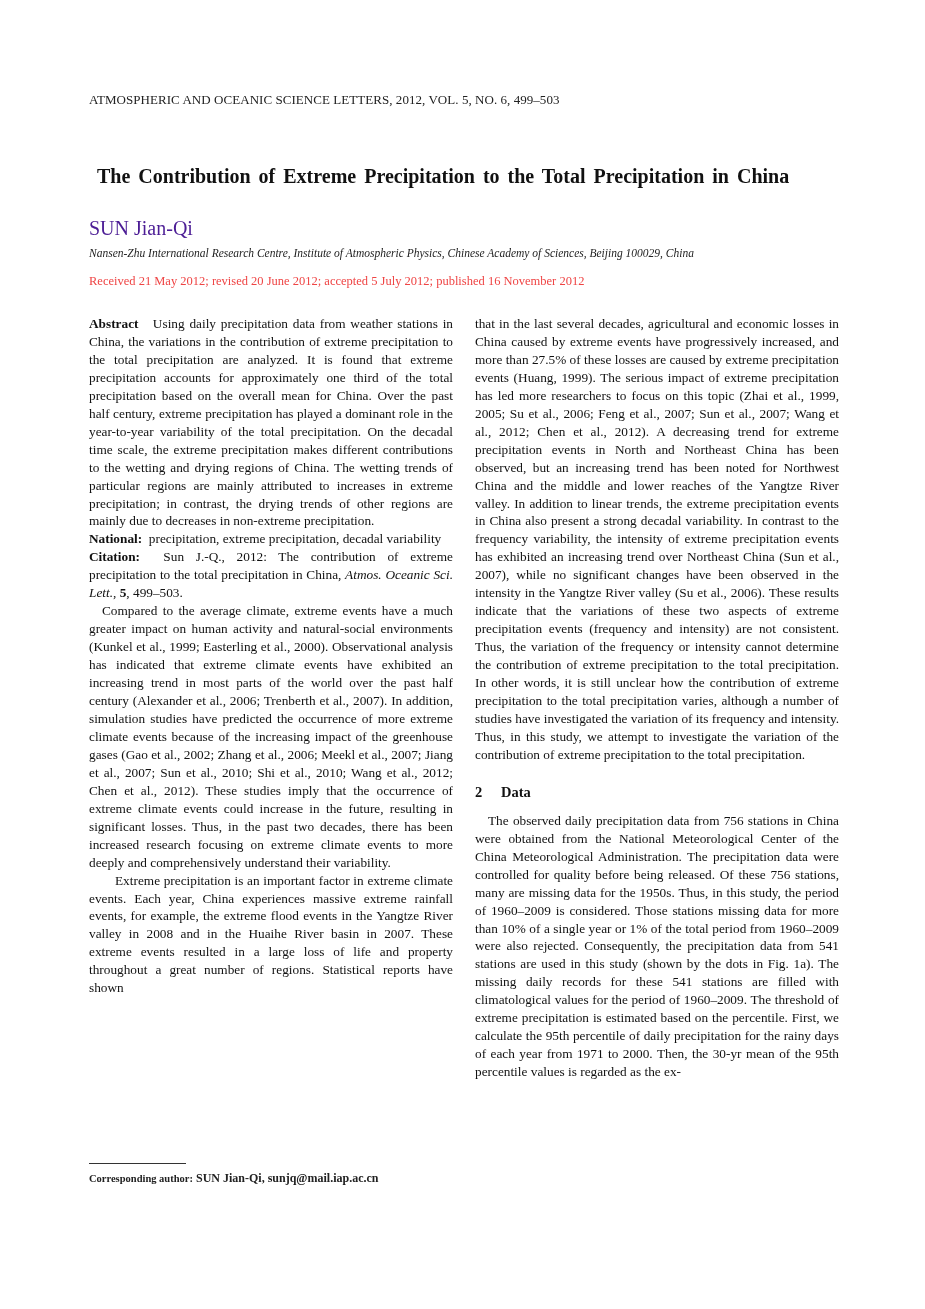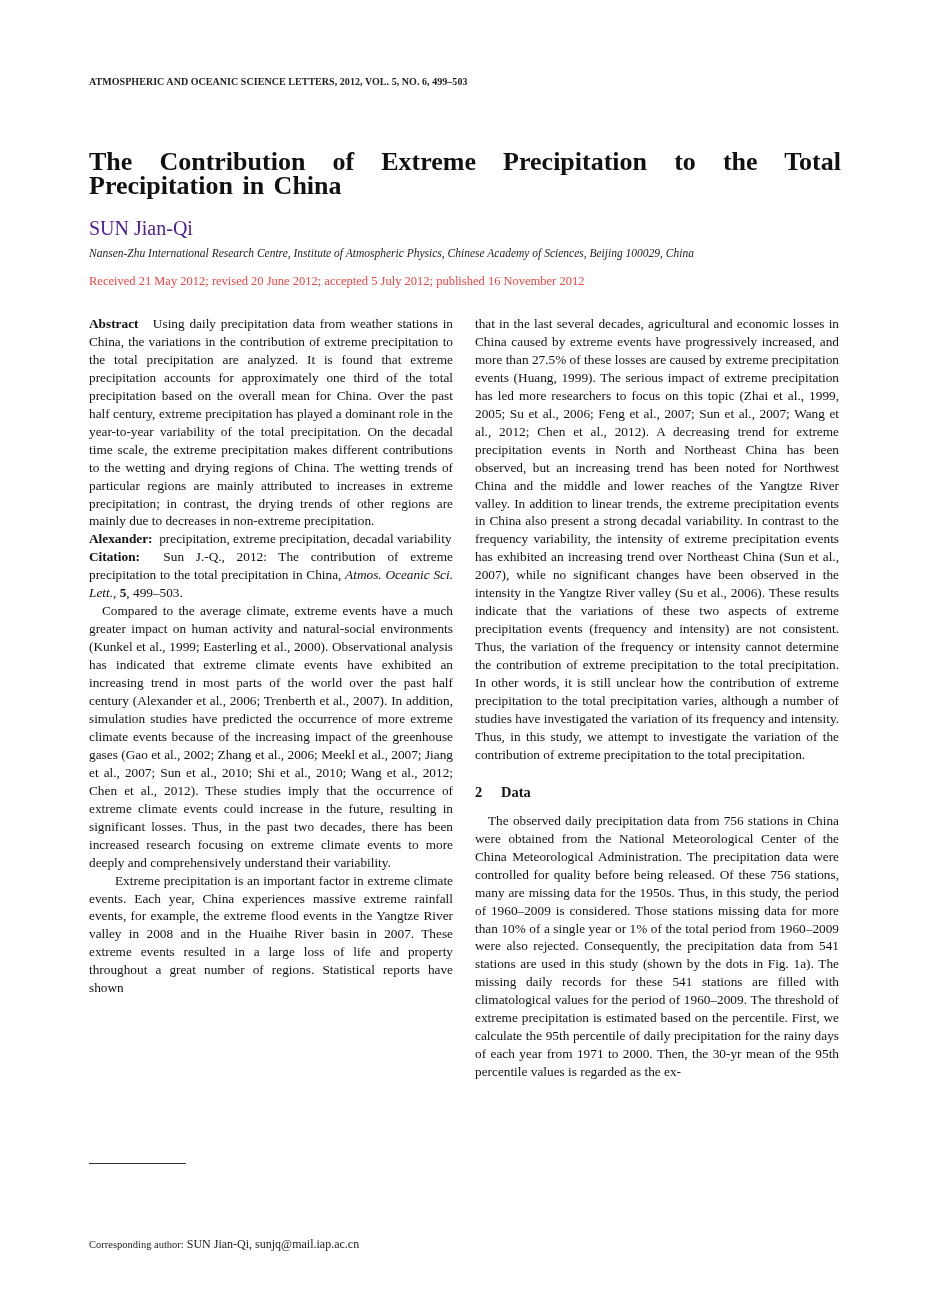--- a/index.html
+++ b/index.html
@@ -1,28 +1,28 @@
 <!DOCTYPE html>
 <html><head>
 <meta charset="utf-8">
 <style>
   html, body { margin: 0; padding: 0; background: #ffffff; }
   body {
     width: 925px; height: 1309px; position: relative; overflow: hidden;
     font-family: "Liberation Serif", "DejaVu Serif", serif; color: #111;
   }
   .running-head {
-    position: absolute; left: 89px; top: 76px;
-    font-size: 10px; letter-spacing: 0.05px; color: #222; font-weight: bold;
+    position: absolute; left: 89px; top: 92px;
+    font-size: 13px; letter-spacing: 0.05px; color: #222;
   }
   .title {
     position: absolute; left: 89px; top: 150px; width: 752px;
-    font-size: 26px; font-weight: bold; line-height: 24px;
+    font-size: 20px; font-weight: bold; line-height: 37px;
     text-align: justify; text-align-last: left; word-spacing: 3px;
-    margin: 0;
+    margin: 8px;
   }
   .author {
     position: absolute; left: 89px; top: 217px;
     font-size: 20px; color: #4c1d95;
   }
   .affiliation {
     position: absolute; left: 89px; top: 247px;
     font-size: 11.5px; font-style: italic; color: #222;
   }
   .dates {
@@ -41,41 +41,41 @@
   .ital { font-style: italic; }
   .section-head {
     font-weight: bold; font-size: 14.5px; margin: 18px 0 10px 0; text-align: left;
   }
   .section-head .num { display: inline-block; width: 26px; }
   .footnote-rule {
     position: absolute; left: 89px; top: 1163px; width: 97px; height: 0;
     border-top: 1px solid #333;
   }
   .footnote {
-    position: absolute; left: 89px; top: 1237px; font-size: 12px; color: #222;
+    position: absolute; left: 89px; top: 1171px; font-size: 12px; color: #222; font-weight: bold;
   }
   .footnote .small { font-size: 10.5px; }
 </style>
 </head>
 <body>
 
 <div class="running-head">ATMOSPHERIC AND OCEANIC SCIENCE LETTERS, 2012, VOL. 5, NO. 6, 499–503</div>
 
 <h1 class="title">The Contribution of Extreme Precipitation to the Total Precipitation in China</h1>
 <div class="author">SUN Jian-Qi</div>
 <div class="affiliation">Nansen-Zhu International Research Centre, Institute of Atmospheric Physics, Chinese Academy of Sciences, Beijing 100029, China</div>
 <div class="dates">Received 21 May 2012; revised 20 June 2012; accepted 5 July 2012; published 16 November 2012</div>
 
 <div class="col col-left">
   <p>
     <span class="bold">Abstract</span>&nbsp;&nbsp;
     <span>Using daily precipitation data from weather stations in China, the variations in the contribution of extreme precipitation to the total precipitation are analyzed. It is found that extreme precipitation accounts for approximately one third of the total precipitation based on the overall mean for China. Over the past half century, extreme precipitation has played a dominant role in the year-to-year variability of the total precipitation. On the decadal time scale, the extreme precipitation makes different contributions to the wetting and drying regions of China. The wetting trends of particular regions are mainly attributed to increases in extreme precipitation; in contrast, the drying trends of other regions are mainly due to decreases in non-extreme precipitation.</span>
   </p>
   <p>
-    <span class="bold">Alexander:</span>&nbsp;
+    <span class="bold">National:</span>&nbsp;
     <span>precipitation, extreme precipitation, decadal variability</span>
   </p>
   <p>
     <span class="bold">Citation:</span>&nbsp;
     <span>Sun J.-Q., 2012: The contribution of extreme precipitation to the total precipitation in China, </span><span class="ital">Atmos. Oceanic Sci. Lett.</span><span>, </span><span class="bold">5</span><span>, 499–503.</span>
   </p>
 
   <p class="indent">Compared to the average climate, extreme events have a much greater impact on human activity and natural-social environments (Kunkel et al., 1999; Easterling et al., 2000). Observational analysis has indicated that extreme climate events have exhibited an increasing trend in most parts of the world over the past half century (Alexander et al., 2006; Trenberth et al., 2007). In addition, simulation studies have predicted the occurrence of more extreme climate events because of the increasing impact of the greenhouse gases (Gao et al., 2002; Zhang et al., 2006; Meekl et al., 2007; Jiang et al., 2007; Sun et al., 2010; Shi et al., 2010; Wang et al., 2012; Chen et al., 2012). These studies imply that the occurrence of extreme climate events could increase in the future, resulting in significant losses. Thus, in the past two decades, there has been increased research focusing on extreme climate events to more deeply and comprehensively understand their variability.</p>
   <p class="indent" style="text-indent:26px;">Extreme precipitation is an important factor in extreme climate events. Each year, China experiences massive extreme rainfall events, for example, the extreme flood events in the Yangtze River valley in 2008 and in the Huaihe River basin in 2007. These extreme events resulted in a large loss of life and property throughout a great number of regions. Statistical reports have shown</p>
 </div>

